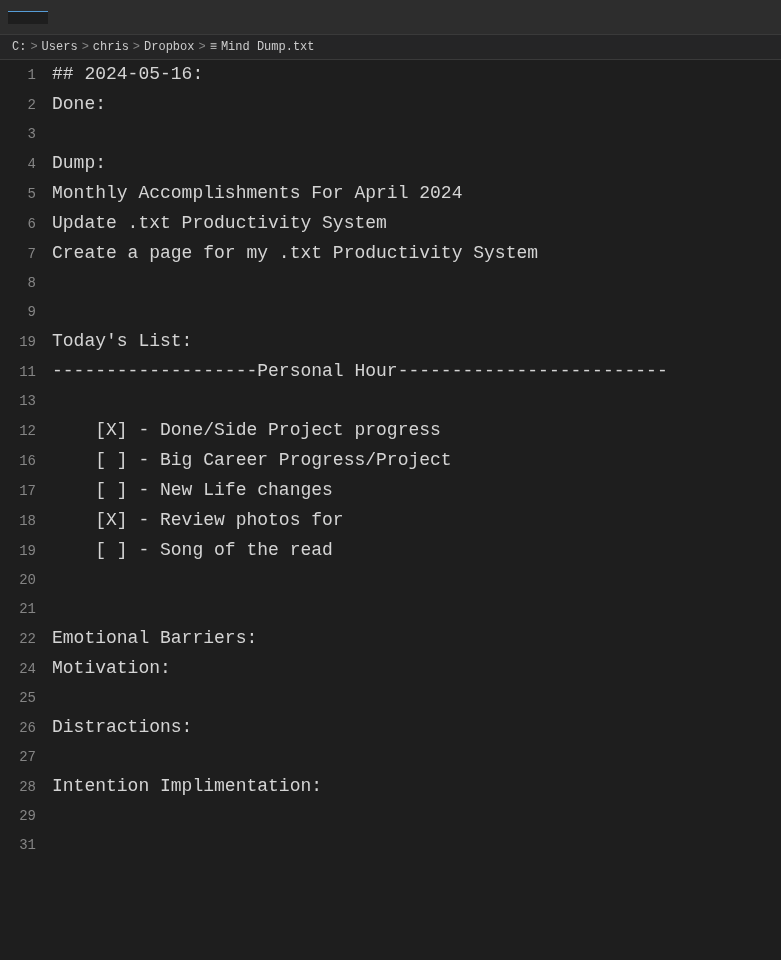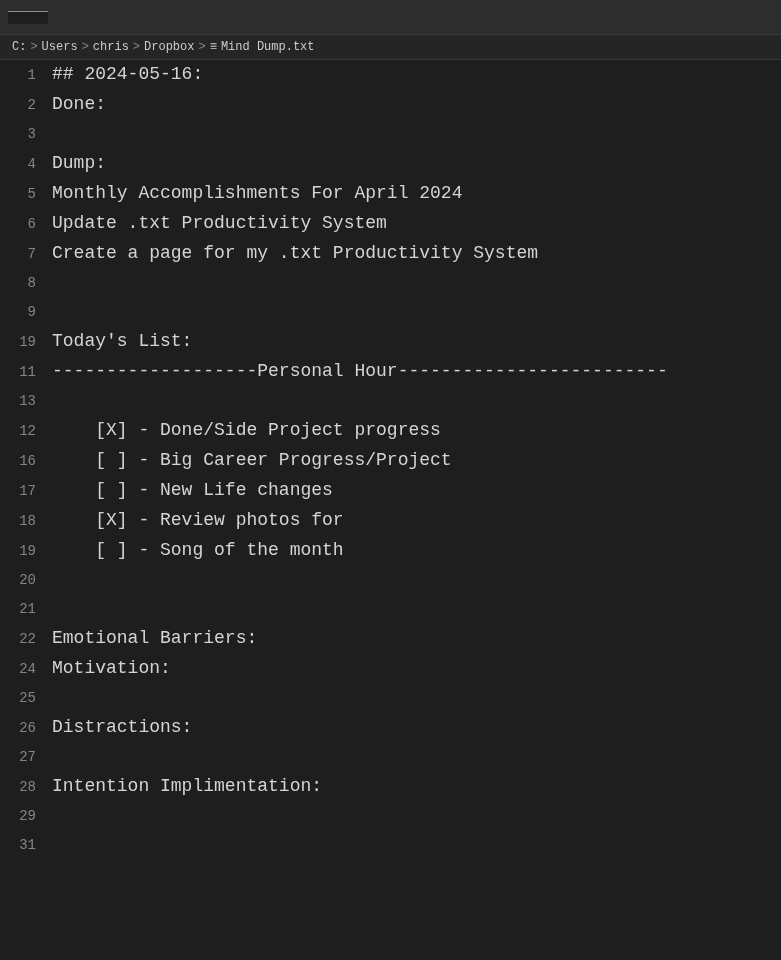--- a/index.html
+++ b/index.html
@@ -182,21 +182,21 @@
     <div class="line">
       <span class="line-number">17</span>
       <span class="line-content">    [ ] - New Life changes</span>
     </div>
     <div class="line">
       <span class="line-number">18</span>
       <span class="line-content">    [X] - Review photos for</span>
     </div>
     <div class="line">
       <span class="line-number">19</span>
-      <span class="line-content">    [ ] - Song of the month</span>
+      <span class="line-content">    [ ] - Song of the read</span>
     </div>
     <div class="line">
       <span class="line-number">20</span>
       <span class="line-content"></span>
     </div>
     <div class="line">
       <span class="line-number">21</span>
       <span class="line-content"></span>
     </div>
     <div class="line">

